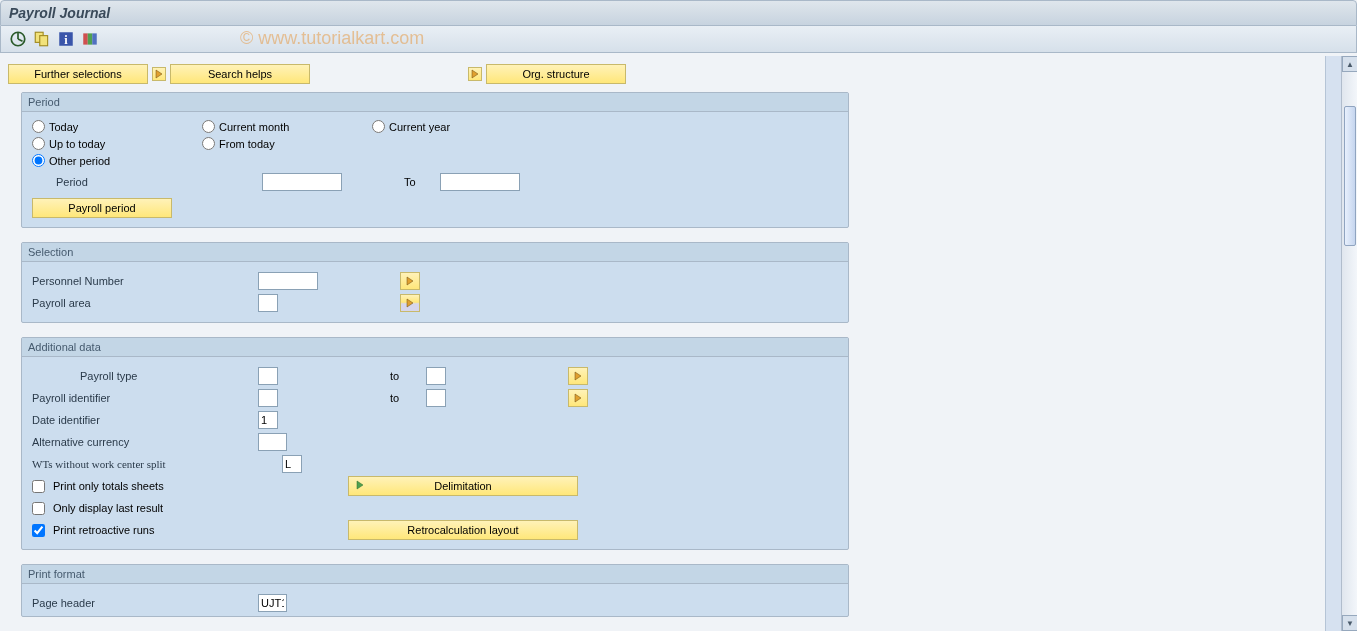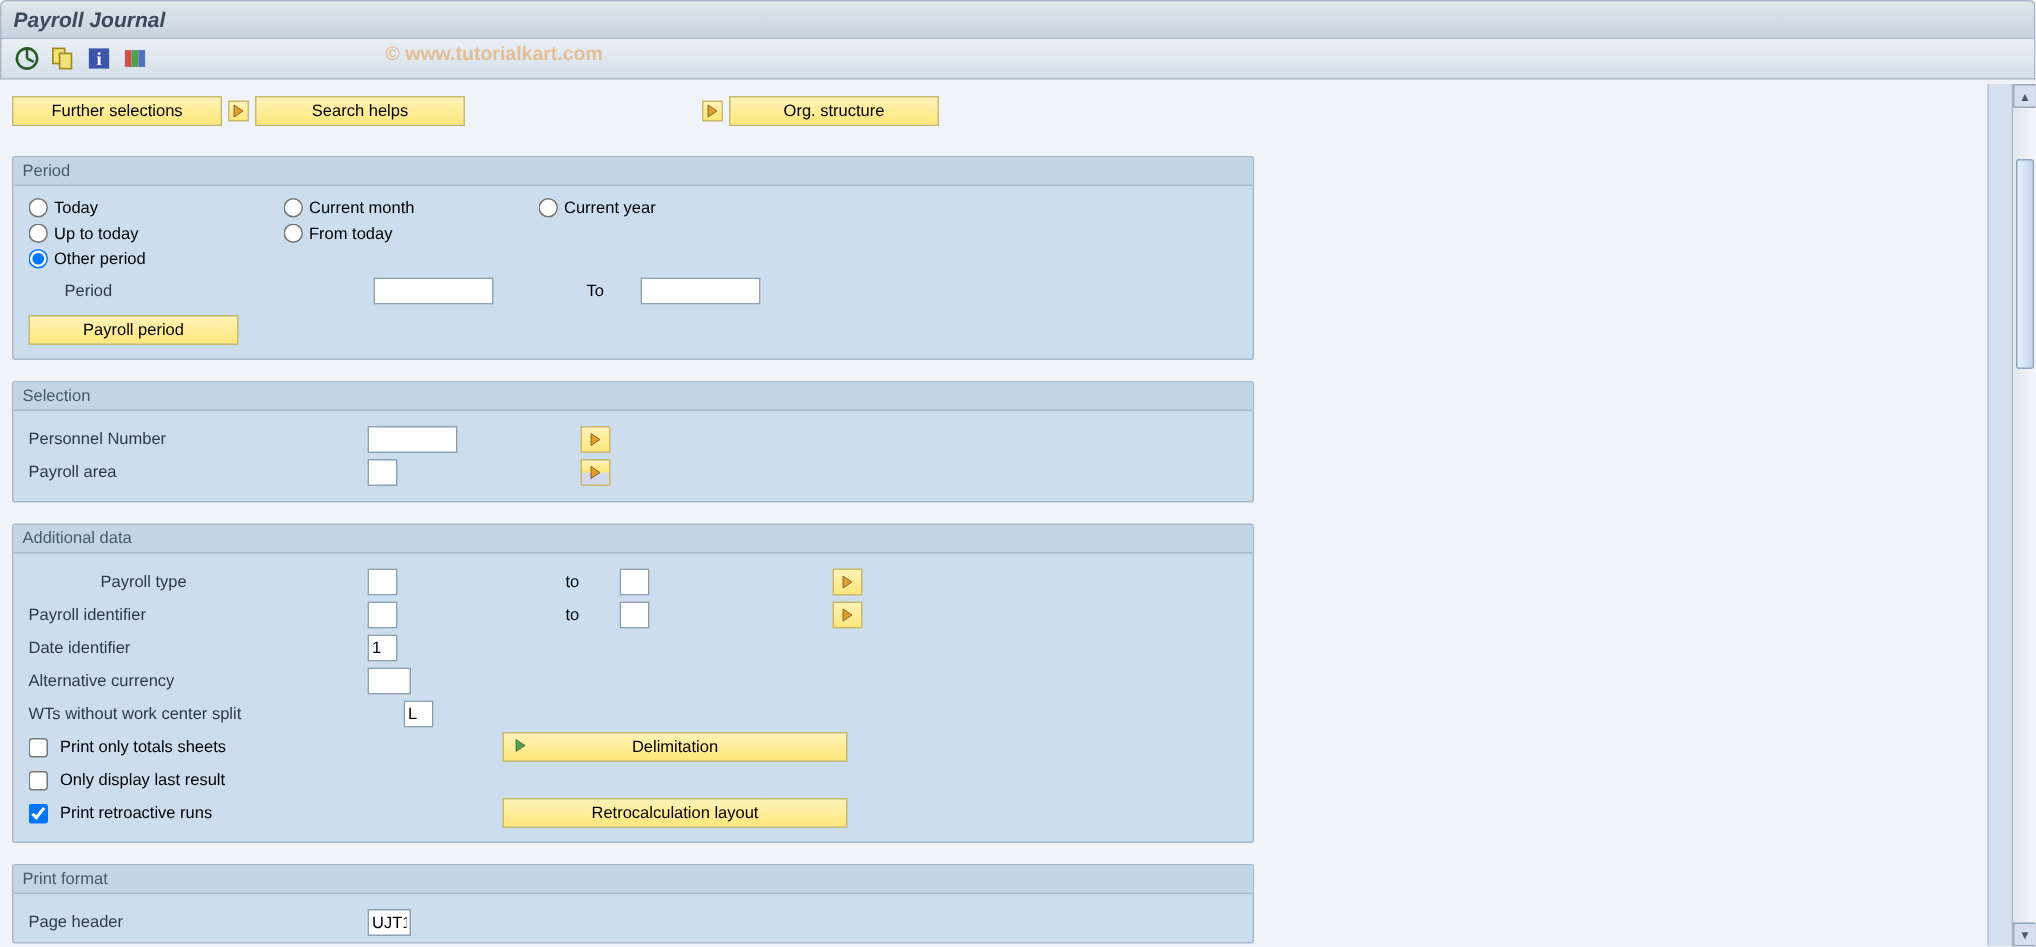--- a/index.html
+++ b/index.html
@@ -33,27 +33,26 @@
     position: relative;
   }
   .toolbar .tb-icon {
     width: 18px; height: 18px;
     display: inline-flex;
     align-items: center; justify-content: center;
     cursor: pointer;
   }
   .watermark {
     position: absolute;
-    left: 256px;
+    left: 239px;
     top: 2px;
-    font-size: 13px;
+    font-size: 18px;
     color: #e6953a;
     opacity: .5;
     pointer-events: none;
-    font-weight: bold;
   }
   .content {
     position: absolute;
     top: 56px;
     left: 0;
     right: 16px;
     bottom: 0;
     padding: 8px;
     overflow: hidden;
   }
@@ -69,29 +68,30 @@
     cursor: pointer;
   }
   .btn-yellow.wide { width: 140px; justify-content: center; }
   .btn-yellow.wider { width: 230px; justify-content: center; position: relative;}
   .arrow-icon {
     width: 14px; height: 14px;
     display:inline-flex;align-items:center;justify-content:center;
     background: linear-gradient(#fff2b8, #ffe77a);
     border:1px solid #c8b96b;
   }
-  .top-btn-row { display:flex; gap:4px; align-items:center; margin-bottom:20px;}
+  .top-btn-row { display:flex; gap:4px; align-items:center; margin-bottom:8px;}
   .top-btn-row .spacer { width: 150px;}
   .groupbox {
     border: 1px solid #a9b8c8;
     background: #ccddee;
     margin-bottom: 14px;
     width: 828px;
     position: relative;
     border-radius: 2px;
+    margin-left: 13px;
   }
   .groupbox .legend {
     padding: 3px 6px;
     color: #455a6e;
     font-size: 11px;
     background: #c3d6e6;
     border-bottom: 1px solid #a9b8c8;
   }
   .groupbox .gbody { padding: 8px 10px; }
   .row { display:flex; align-items:center; height: 22px; gap: 6px;}
@@ -320,21 +320,21 @@
       </div>
       <div class="row">
         <span class="lbl" style="width:220px;">Date identifier</span>
         <input type="text" class="field w20" value="1" style="">
       </div>
       <div class="row">
         <span class="lbl" style="width:220px;">Alternative currency</span>
         <input type="text" class="field w40" value="" style="">
       </div>
       <div class="row">
-        <span class="lbl" style="width:244px;">WTs without work center split</span>
+        <span class="lbl" style="width:244px;font-family:Liberation Serif, serif;">WTs without work center split</span>
         <input type="text" class="field w20" value="L" style="">
       </div>
       <div class="row">
         <label class="chk" style="width:310px;">
             <input type="checkbox" style="">
             <span>Print only totals sheets</span>
           </label>
         <button class="btn-yellow wider">
           <span class="yellow-left-arrow"><svg viewBox="0 0 10 10" width="10" height="10">
                 <path d="M2 1 L8 5 L2 9 Z" fill="#50a050" stroke="#2a6a2a" stroke-width="0.5"></path>

